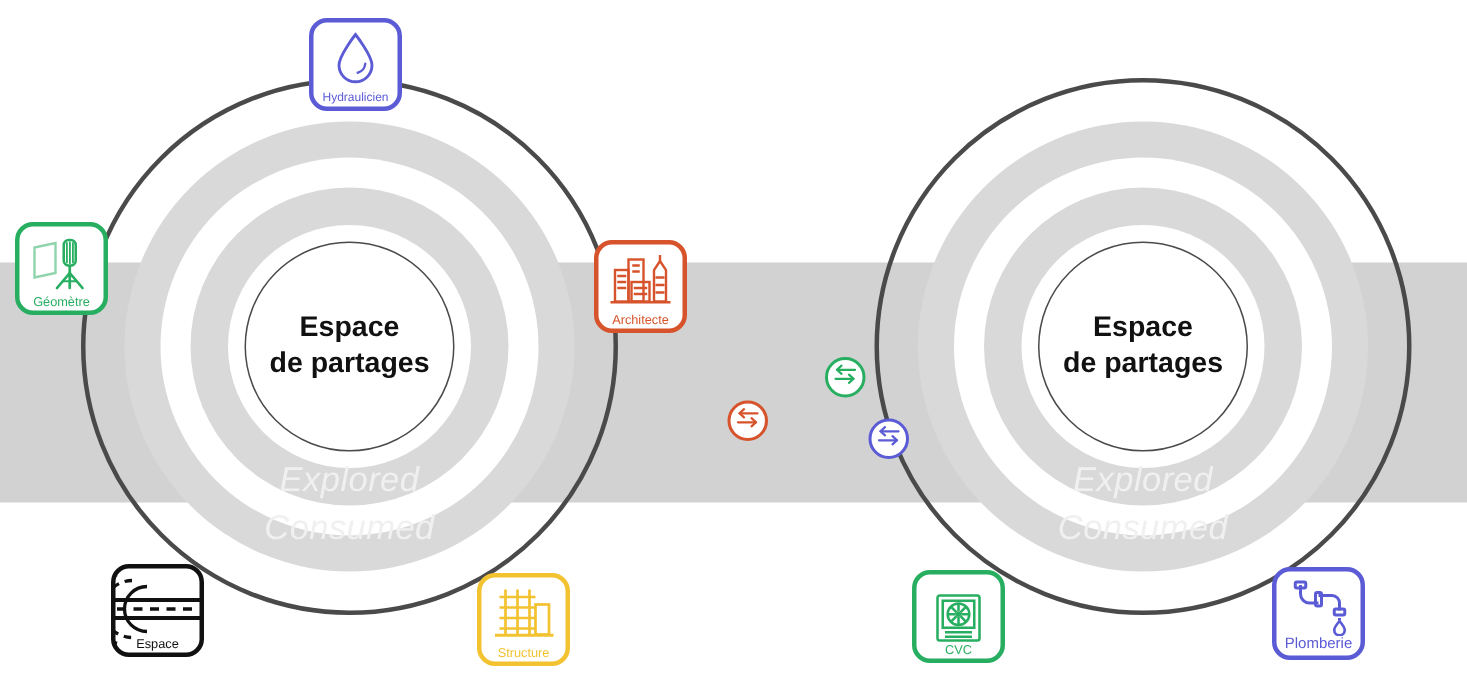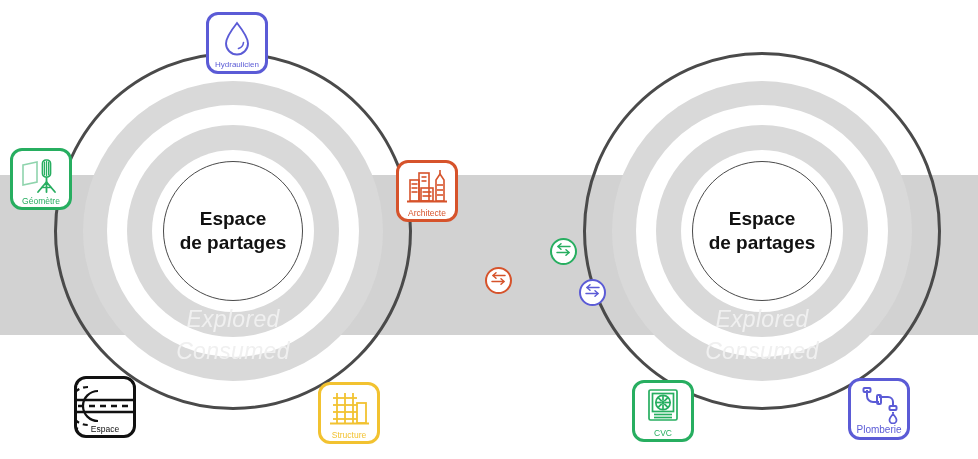--- a/index.html
+++ b/index.html
@@ -196,21 +196,21 @@
           <line x1="6" y1="29" x2="30" y2="29"></line>
           <rect x="30" y="13" width="9" height="20"></rect>
           <line x1="3" y1="33.5" x2="42" y2="33.5" stroke-width="2"></line>
         </g>
       </svg>
     </span>
     <span class="lbl" style="color:#f2c230;">Structure</span>
   </div>
 
 
-  <div class="badge" style="left:632px;top:380px;border-color:#27ae60;">
+  <div class="badge" style="left:608px;top:380px;border-color:#27ae60;justify-content:center;">
     <span>
       <svg width="40" height="38" viewBox="0 0 40 38">
         <g fill="none" stroke="#27ae60" stroke-width="1.7">
           <rect x="6" y="2" width="28" height="30" rx="1.5"></rect>
           <rect x="9.5" y="5.5" width="21" height="18"></rect>
           <circle cx="20" cy="14.5" r="7.2"></circle>
           <circle cx="20" cy="14.5" r="1.8" fill="#27ae60" stroke="none"></circle>
           <line x1="20" y1="7.3" x2="20" y2="12.7"></line>
           <line x1="20" y1="16.3" x2="20" y2="21.7"></line>
           <line x1="12.8" y1="14.5" x2="18.2" y2="14.5"></line>

